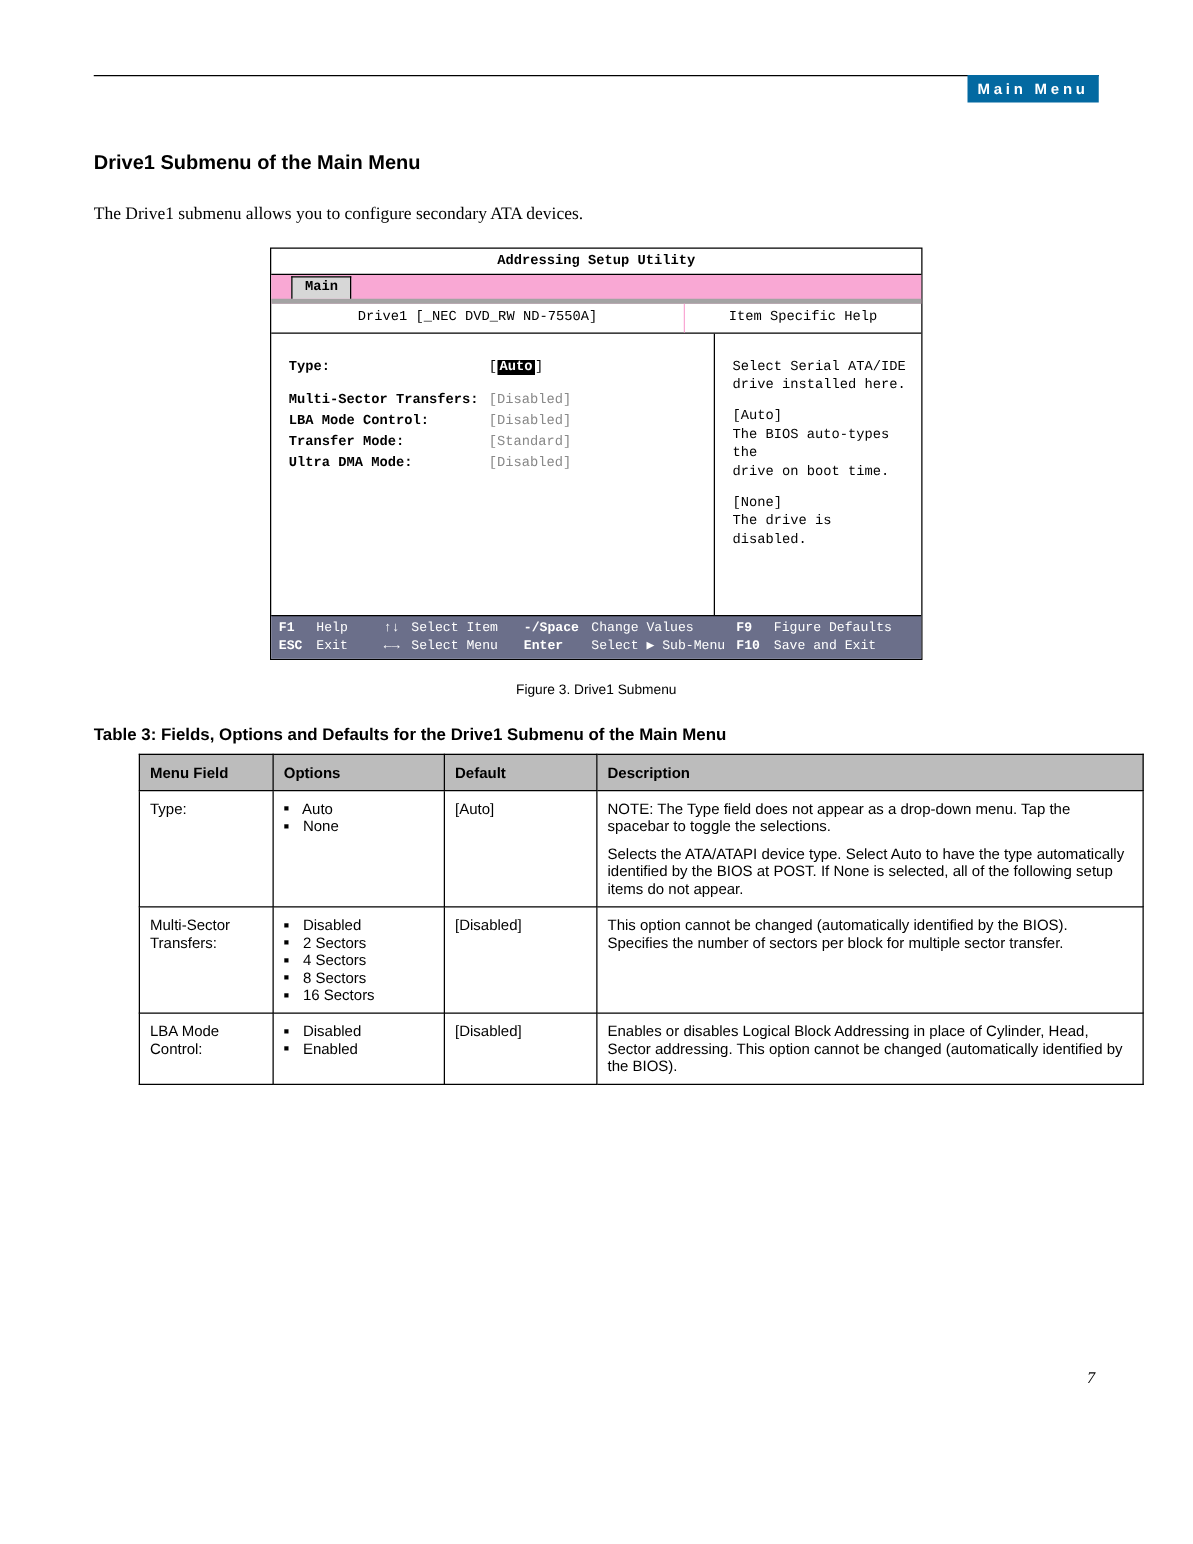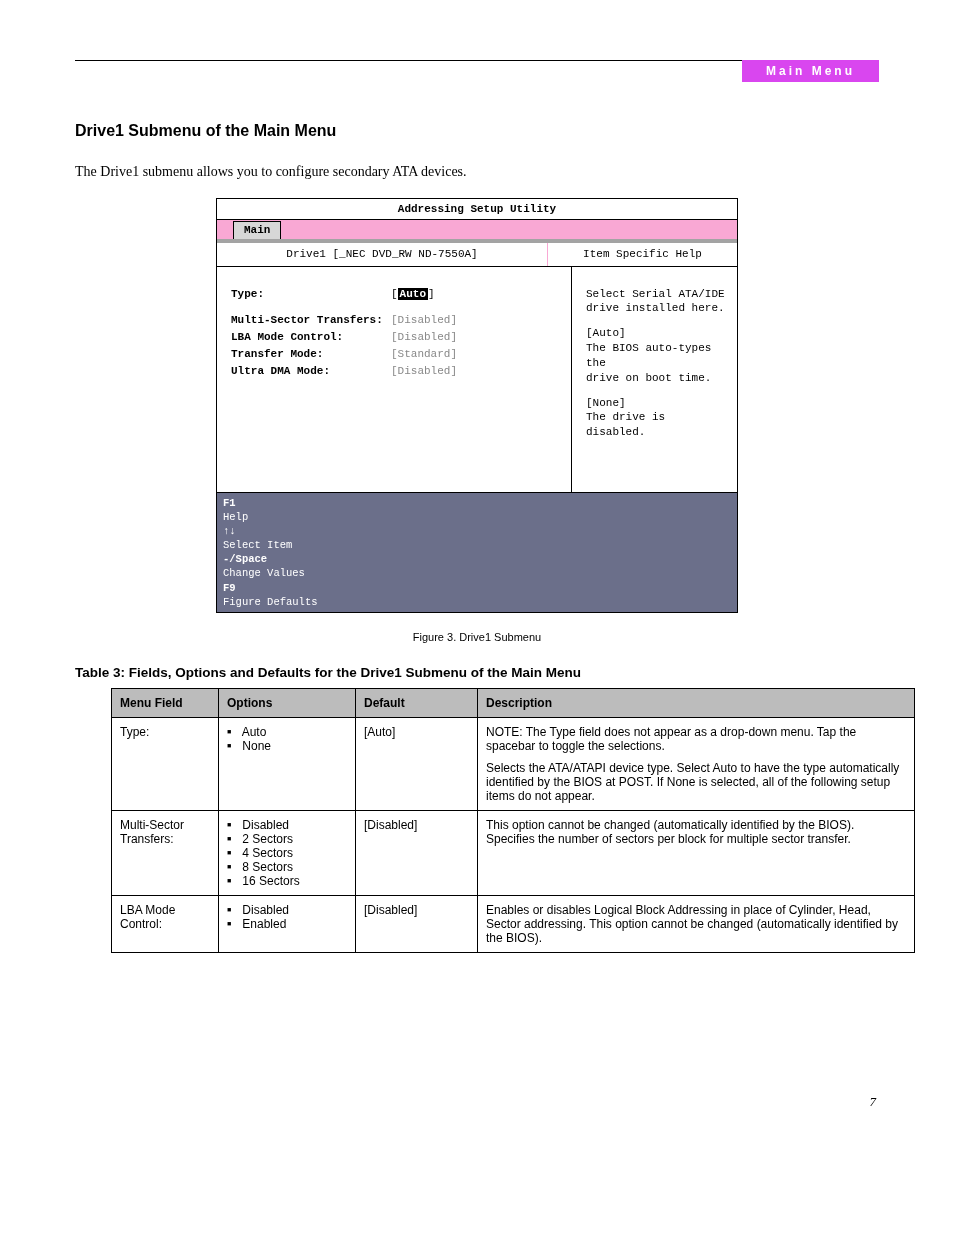--- a/index.html
+++ b/index.html
@@ -14,27 +14,27 @@
     padding: 60px 75px 40px 75px;
     position: relative;
     min-height: 1150px;
     box-sizing: border-box;
   }
   .header-rule {
     border-top: 1px solid #000;
     margin-bottom: 0;
   }
   .header-bar {
-    background: #d946ef;
+    background: #0369a1;
     color: #fff;
     font-family: Arial, sans-serif;
     font-weight: bold;
     font-size: 12px;
     letter-spacing: 3px;
-    padding: 4px 24px;
+    padding: 4px 8px;
     float: right;
     margin-top: -1px;
   }
   .clear { clear: both; }
   .section-title {
     font-family: Arial, sans-serif;
     font-weight: bold;
     font-size: 16px;
     margin-top: 40px;
     margin-bottom: 24px;
@@ -108,21 +108,21 @@
     background: #000; color: #fff; padding: 0 2px; font-weight: bold;
   }
   .field-val-sel-wrap { }
   .bios-footer {
     background: #6b6f8a;
     color: #fff;
     padding: 3px 6px 3px 6px;
     border-top: 1px solid #000;
     font-size: 10.5px;
   }
-  .bios-footer .frow { display: flex; gap: 0; flex-direction: column; }
+  .bios-footer .frow { display: flex; gap: 0; }
   .bios-footer .cell { white-space: pre; }
   .fkey { font-weight: bold; }
   .figure-caption {
     text-align: center;
     font-family: Arial, sans-serif;
     font-weight: normal;
     font-size: 11px;
     margin-bottom: 22px;
   }
   .table-title {
@@ -230,20 +230,30 @@
       <div class="frow">
         <span class="cell" style="width:30px"><span class="fkey">F1</span></span>
         <span class="cell" style="width:54px">Help</span>
         <span class="cell" style="width:22px"><span class="fkey">↑↓</span></span>
         <span class="cell" style="width:90px">Select Item</span>
         <span class="cell" style="width:54px"><span class="fkey">-/Space</span></span>
         <span class="cell" style="width:116px">Change Values</span>
         <span class="cell" style="width:30px"><span class="fkey">F9</span></span>
         <span class="cell">Figure Defaults</span>
       </div>
+      <div class="frow">
+        <span class="cell" style="width:30px"><span class="fkey">ESC</span></span>
+        <span class="cell" style="width:54px">Exit</span>
+        <span class="cell" style="width:22px"><span class="fkey">←→</span></span>
+        <span class="cell" style="width:90px">Select Menu</span>
+        <span class="cell" style="width:54px"><span class="fkey">Enter</span></span>
+        <span class="cell" style="width:116px">Select ▶ Sub-Menu</span>
+        <span class="cell" style="width:30px"><span class="fkey">F10</span></span>
+        <span class="cell">Save and Exit</span>
+      </div>
     </div>
   </div>
 
   <div class="figure-caption">Figure 3.  Drive1 Submenu</div>
 
   <div class="table-title">Table 3: Fields, Options and Defaults for the Drive1 Submenu of the Main Menu</div>
 
   <table class="data">
     <thead>
       <tr>

